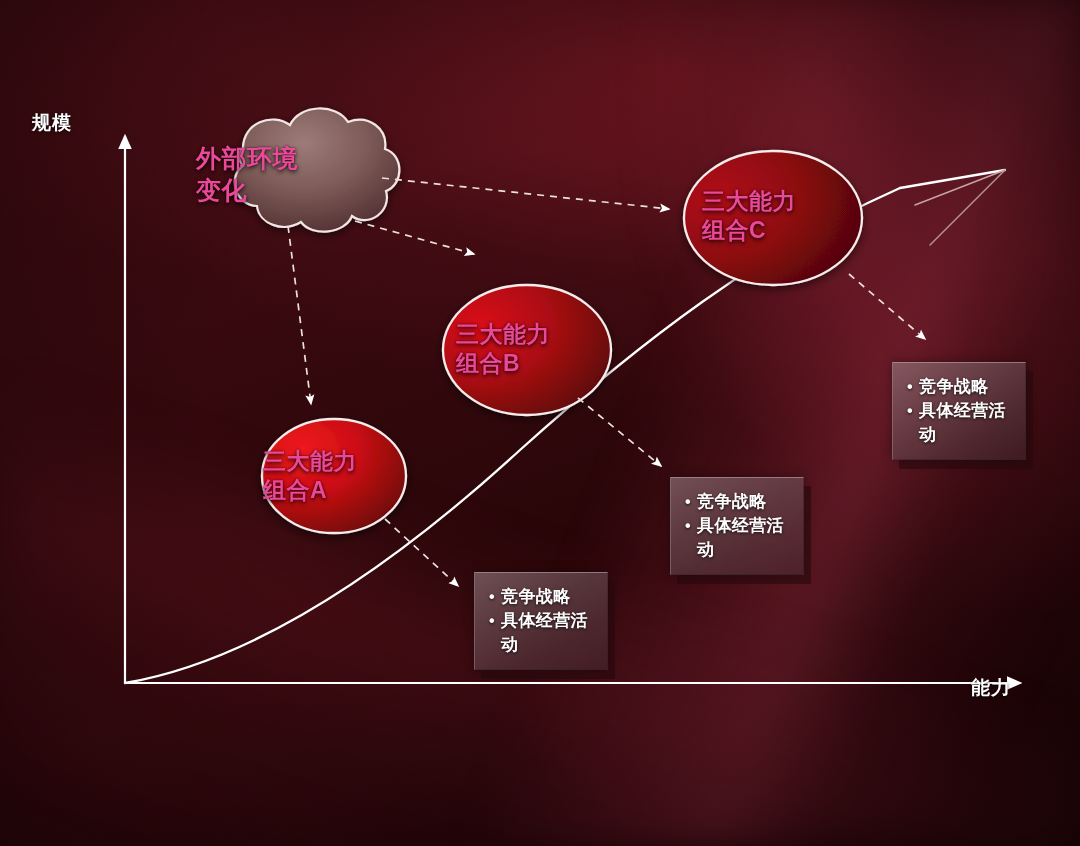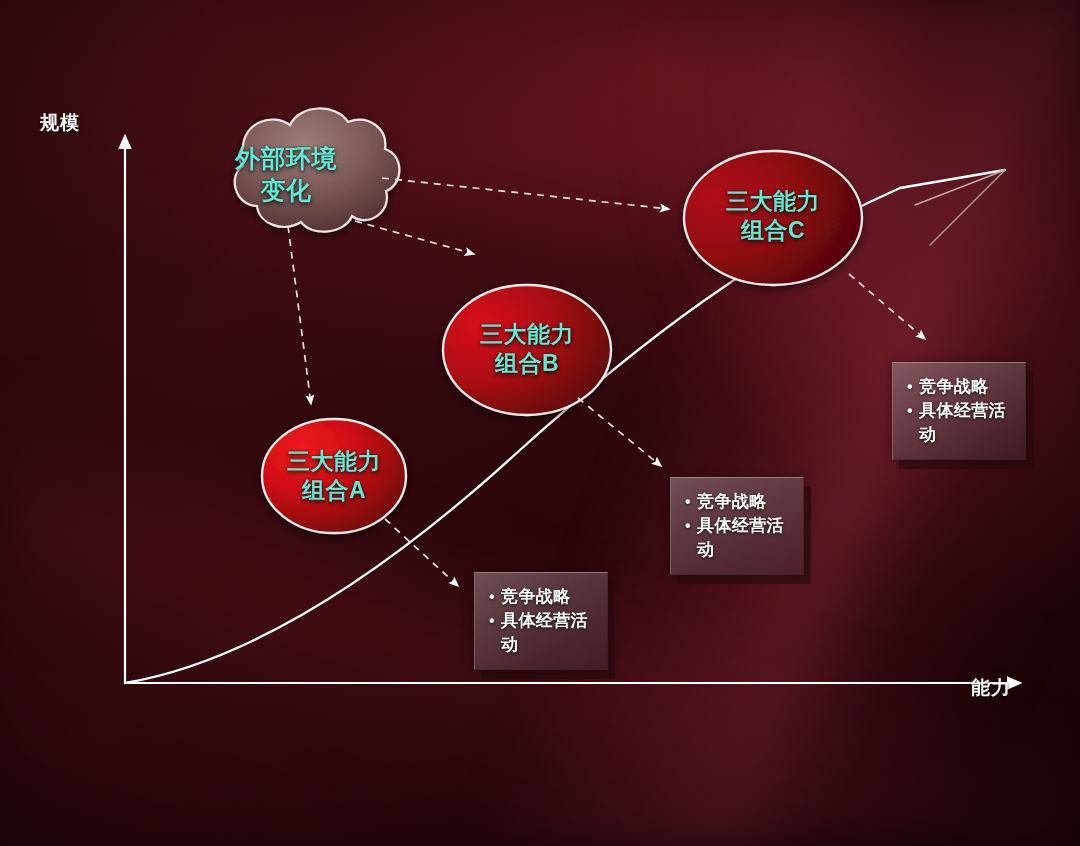--- a/index.html
+++ b/index.html
@@ -55,44 +55,44 @@
   
   #artboard {
     position: absolute;
     inset: 0;
     width: 1080px;
     height: 846px;
   }
   
   .node-label {
     position: absolute;
-    color: #5eead4;
+    color: #ec4899;
     font-weight: bold;
-    text-align: center;
+    text-align: left;
     line-height: 1.26;
     letter-spacing: 0.5px;
     white-space: pre-line;
     text-shadow: 0 2px 4px rgba(0,0,0,0.75), 0 0 2px rgba(0,0,0,0.6);
     pointer-events: none;
   }
   .lbl-cloud  { left: 196px; top: 143px; width: 180px; font-size: 25px; }
   .lbl-ell-a  { left: 263px; top: 447px; width: 142px; font-size: 23px; }
   .lbl-ell-b  { left: 456px; top: 320px; width: 142px; font-size: 23px; }
   .lbl-ell-c  { left: 702px; top: 187px; width: 142px; font-size: 23px; }
   
   .axis-label {
     position: absolute;
     color: #ffffff;
     font-weight: bold;
     font-size: 19px;
     letter-spacing: 1px;
     text-shadow: 0 1px 3px rgba(0,0,0,0.8);
     pointer-events: none;
   }
-  .axis-y-label { left: 40px; top: 110px; font-family: Liberation Mono, monospace; }
+  .axis-y-label { left: 32px; top: 110px; font-family: Liberation Mono, monospace; }
   .axis-x-label { left: 971px; top: 675px; }
   
   .callout {
     position: absolute;
     box-sizing: border-box;
     padding: 12px 10px 12px 14px;
     background: linear-gradient(152deg, rgba(150,123,128,0.62) 0%, rgba(120,94,100,0.55) 38%, rgba(92,66,72,0.50) 72%, rgba(70,46,52,0.48) 100%);
     border-top: 1px solid rgba(214,196,200,0.55);
     border-left: 1px solid rgba(200,180,186,0.40);
     border-right: 1px solid rgba(40,14,18,0.55);

